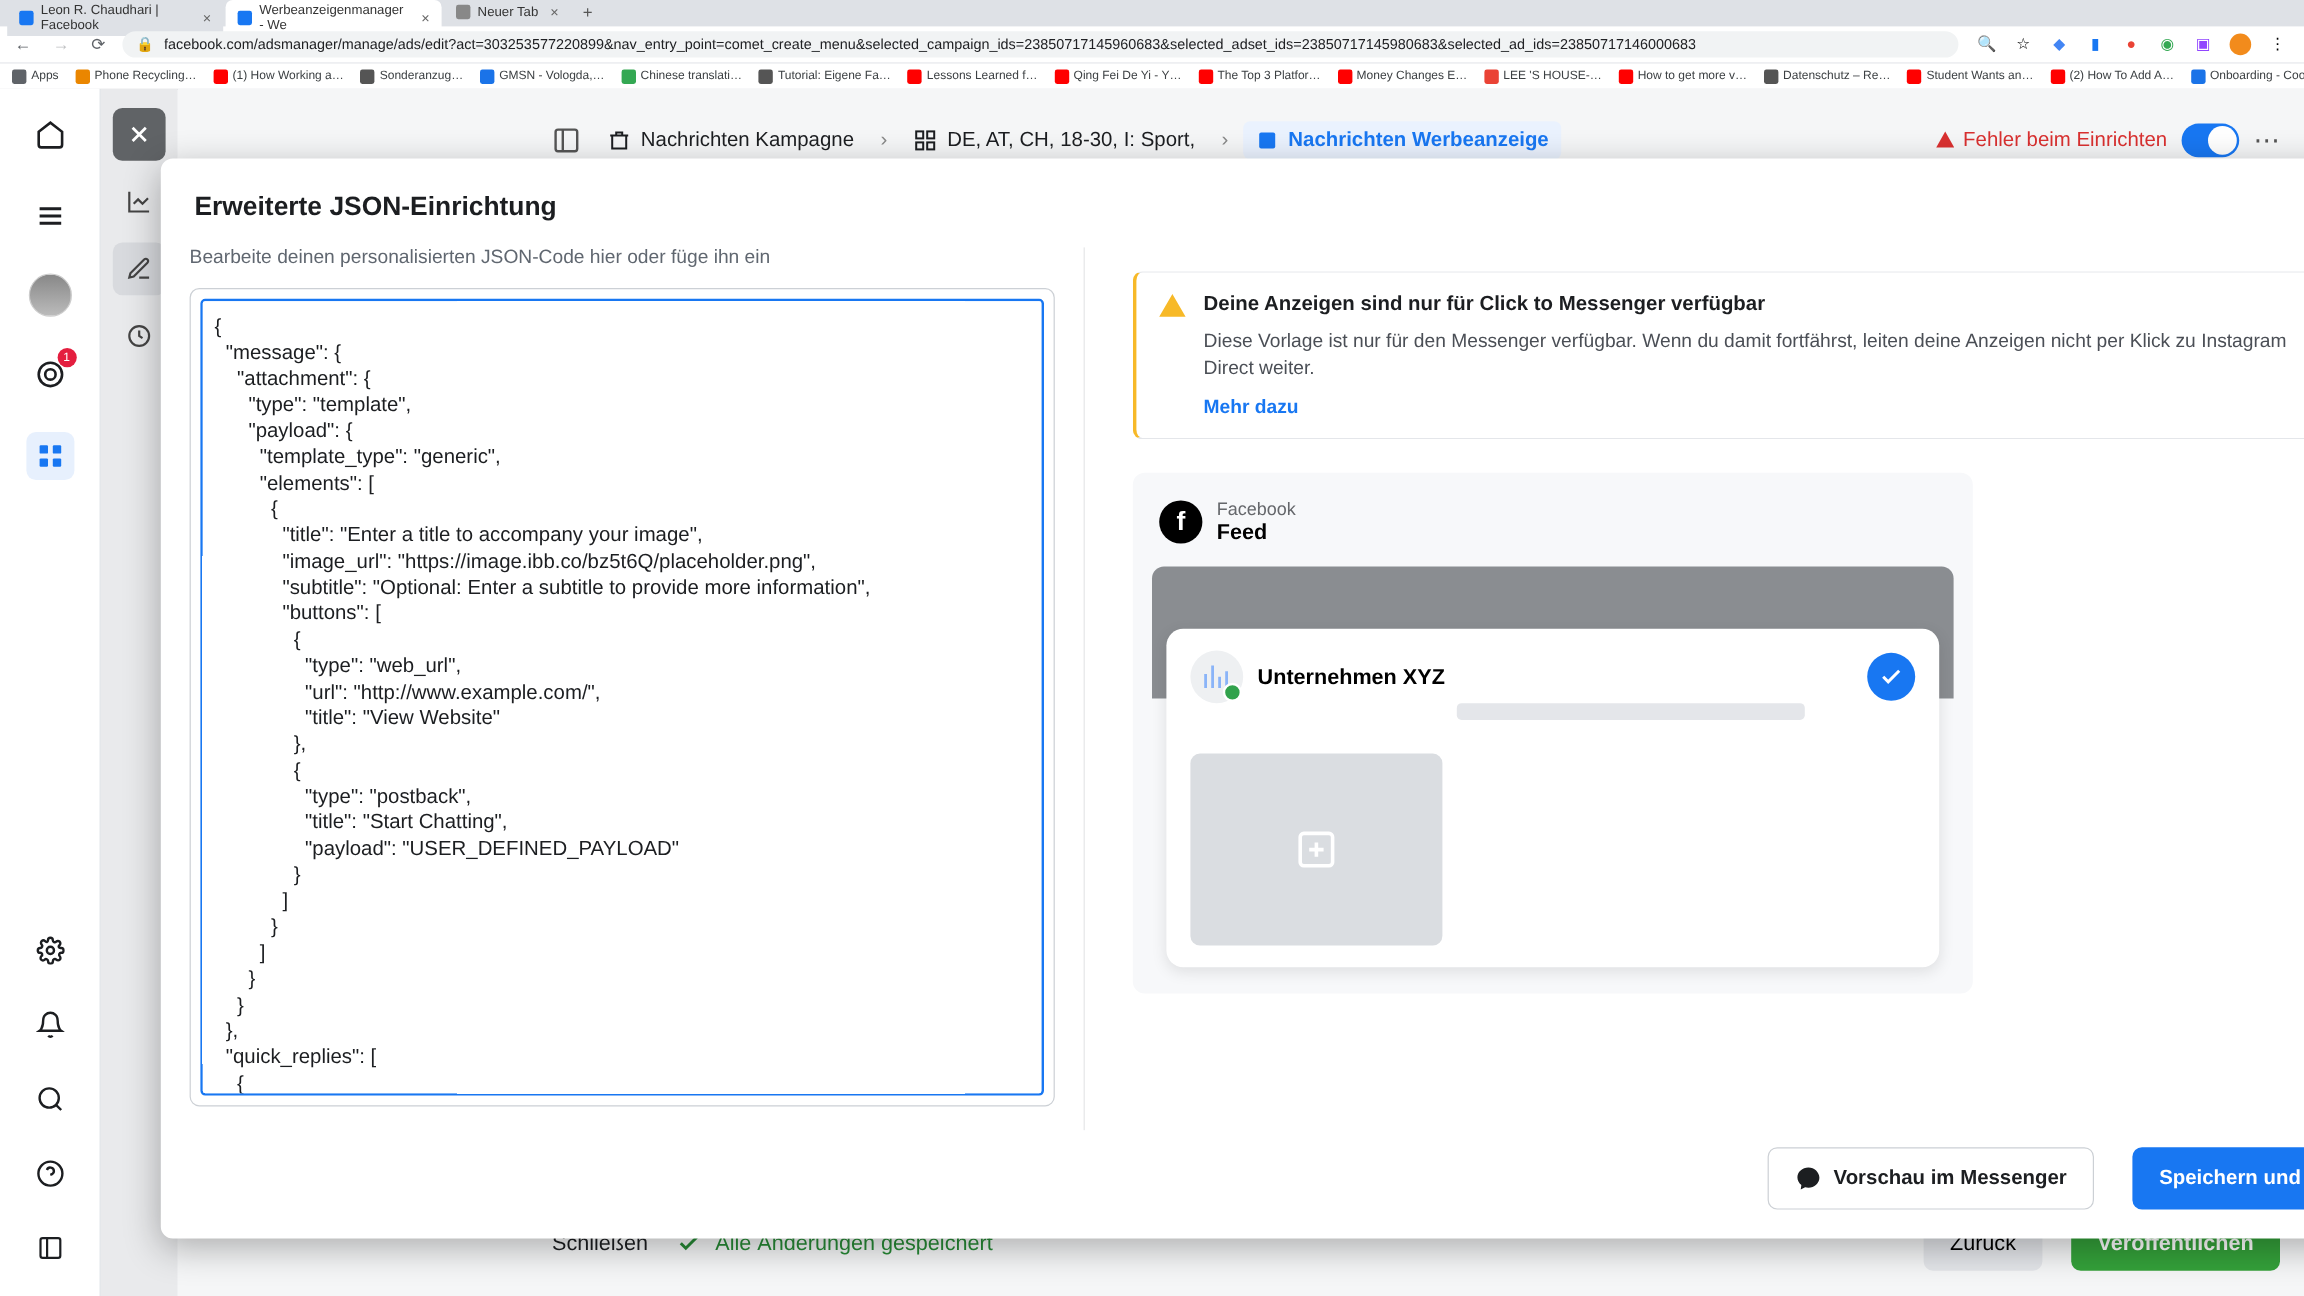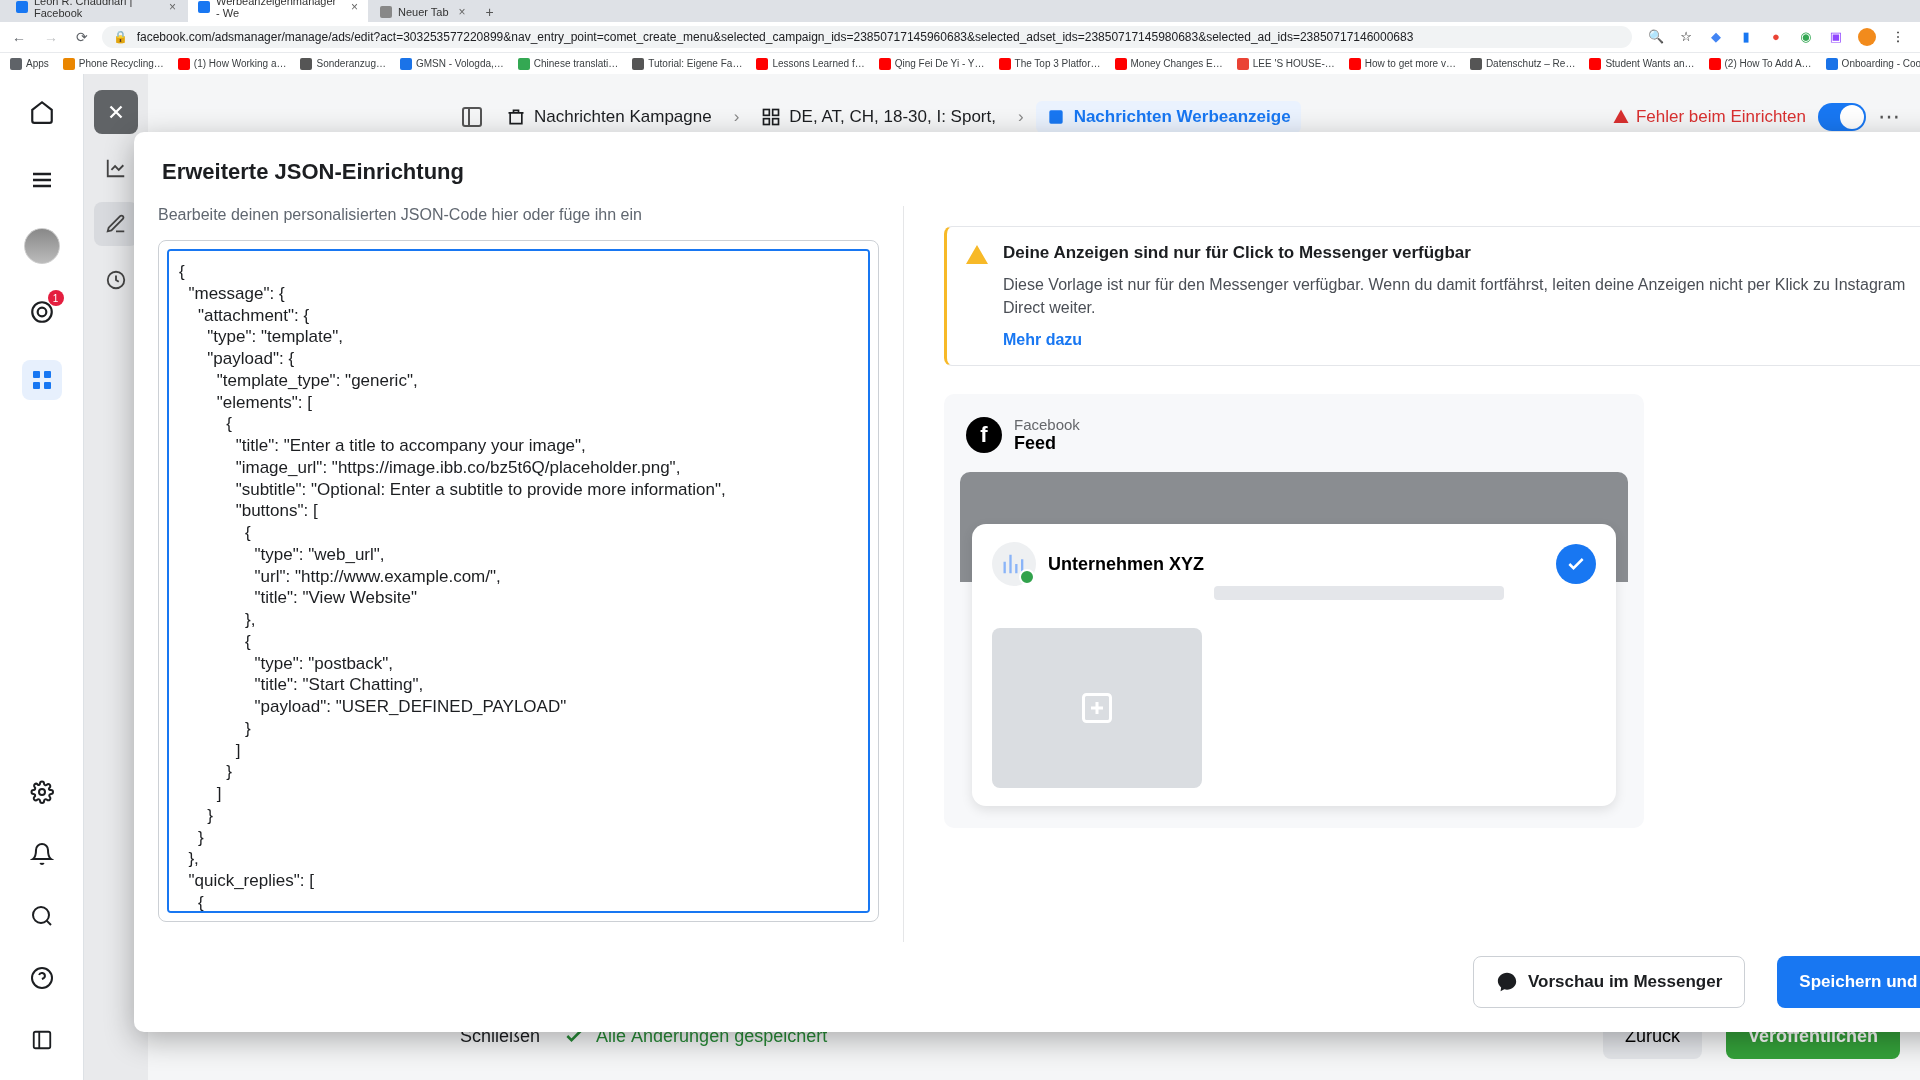--- a/index.html
+++ b/index.html
@@ -1,20 +1,20 @@
 <!DOCTYPE html>
 <html><head>
 <meta charset="utf-8">
 <style>
 * { margin: 0; padding: 0; box-sizing: border-box; font-family: -apple-system, BlinkMacSystemFont, "Segoe UI", Helvetica, Arial, sans-serif; }
 body { width: 1920px; height: 1080px; overflow: hidden; background: #f0f2f5; position: relative; }
 
 
 .browser-chrome { background: #dee1e6; border-bottom: 1px solid #c1c4c8; }
-.tab-strip { display: flex; align-items: flex-end; height: 22px; padding: 0 6px; gap: 2px; background: #dee1e6; }
+.tab-strip { display: flex; align-items: flex-start; height: 22px; padding: 0 6px; gap: 2px; background: #dee1e6; }
 .tab { display: flex; align-items: center; gap: 6px; padding: 3px 10px; font-size: 11px; background: #dee1e6; border-radius: 6px 6px 0 0; max-width: 180px; color: #333; }
 .tab.active { background: #fff; }
 .tab-icon { width: 12px; height: 12px; border-radius: 2px; flex-shrink: 0; }
 .tab-close { color: #666; font-size: 12px; margin-left: 4px; }
 .new-tab { padding: 2px 8px; color: #555; font-size: 14px; }
 .addr-bar { display: flex; align-items: center; height: 30px; padding: 0 8px; gap: 10px; background: #fff; }
 .nav-btn { color: #5f6368; font-size: 14px; padding: 2px 4px; }
 .url-field { flex: 1; display: flex; align-items: center; gap: 8px; background: #f1f3f4; border-radius: 14px; padding: 4px 12px; font-size: 12px; color: #202124; }
 .url-icons { display: flex; gap: 14px; padding: 0 6px; }
 .url-icons span { width: 16px; height: 16px; display: flex; align-items: center; justify-content: center; font-size: 13px; }

